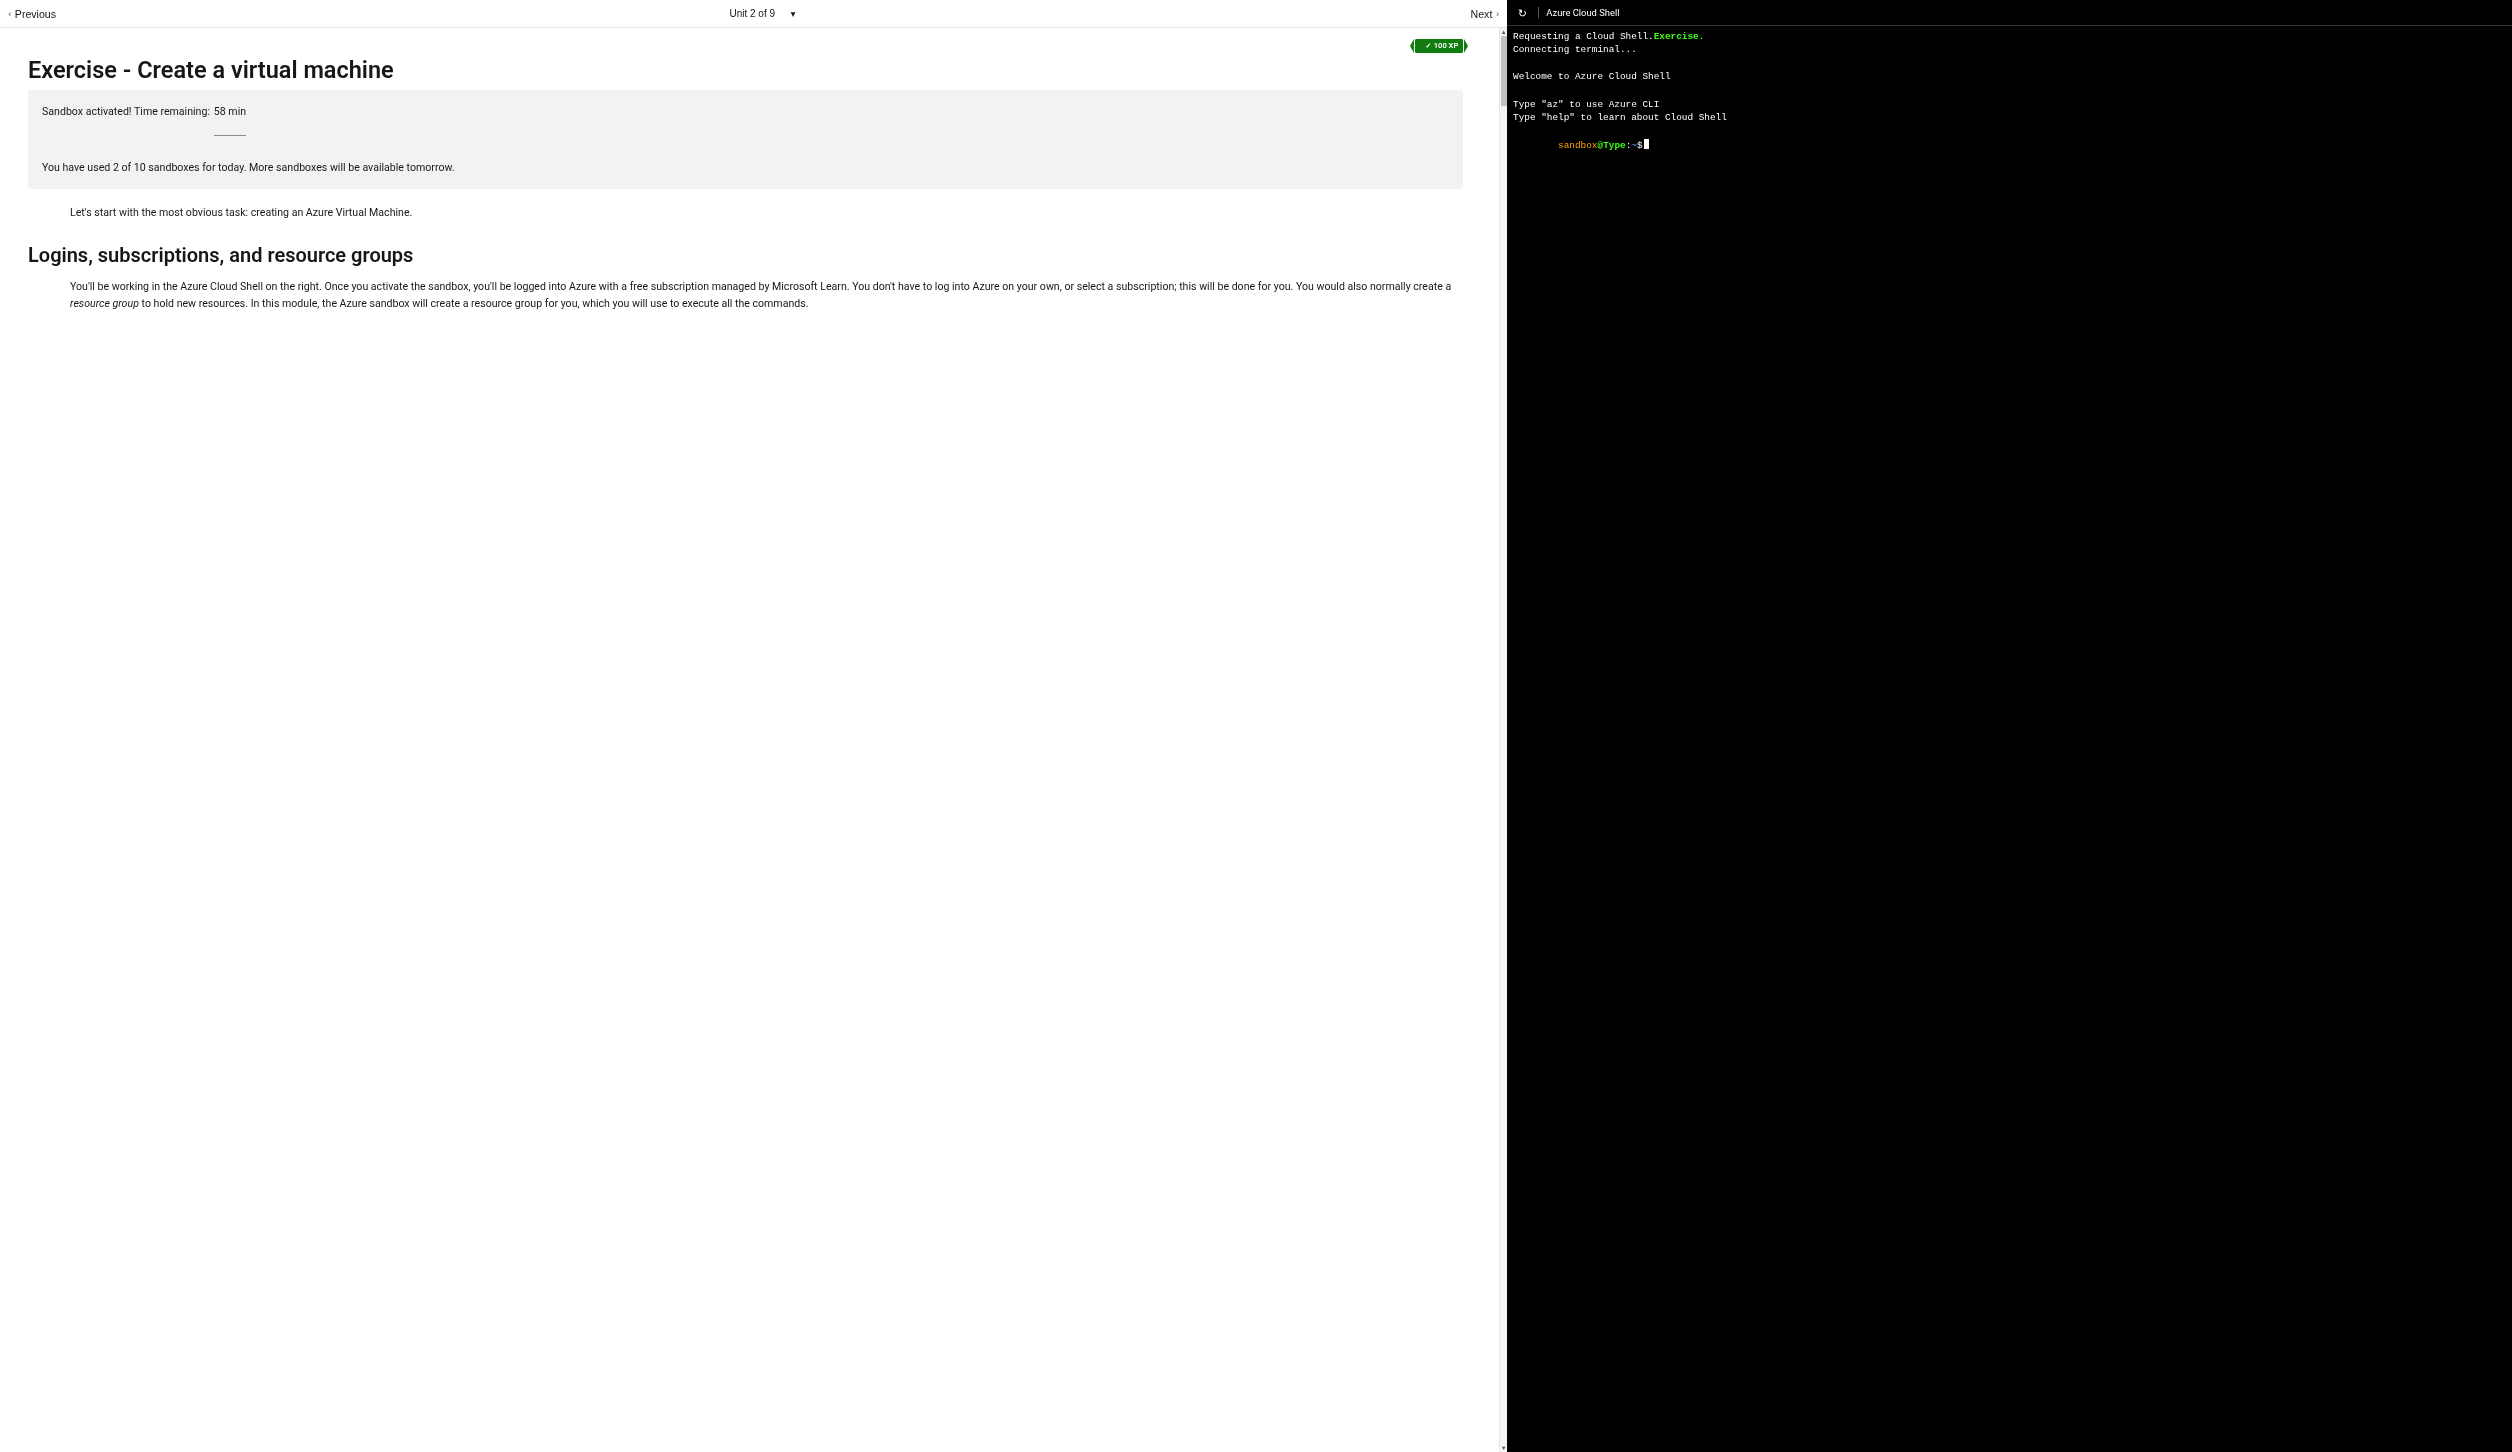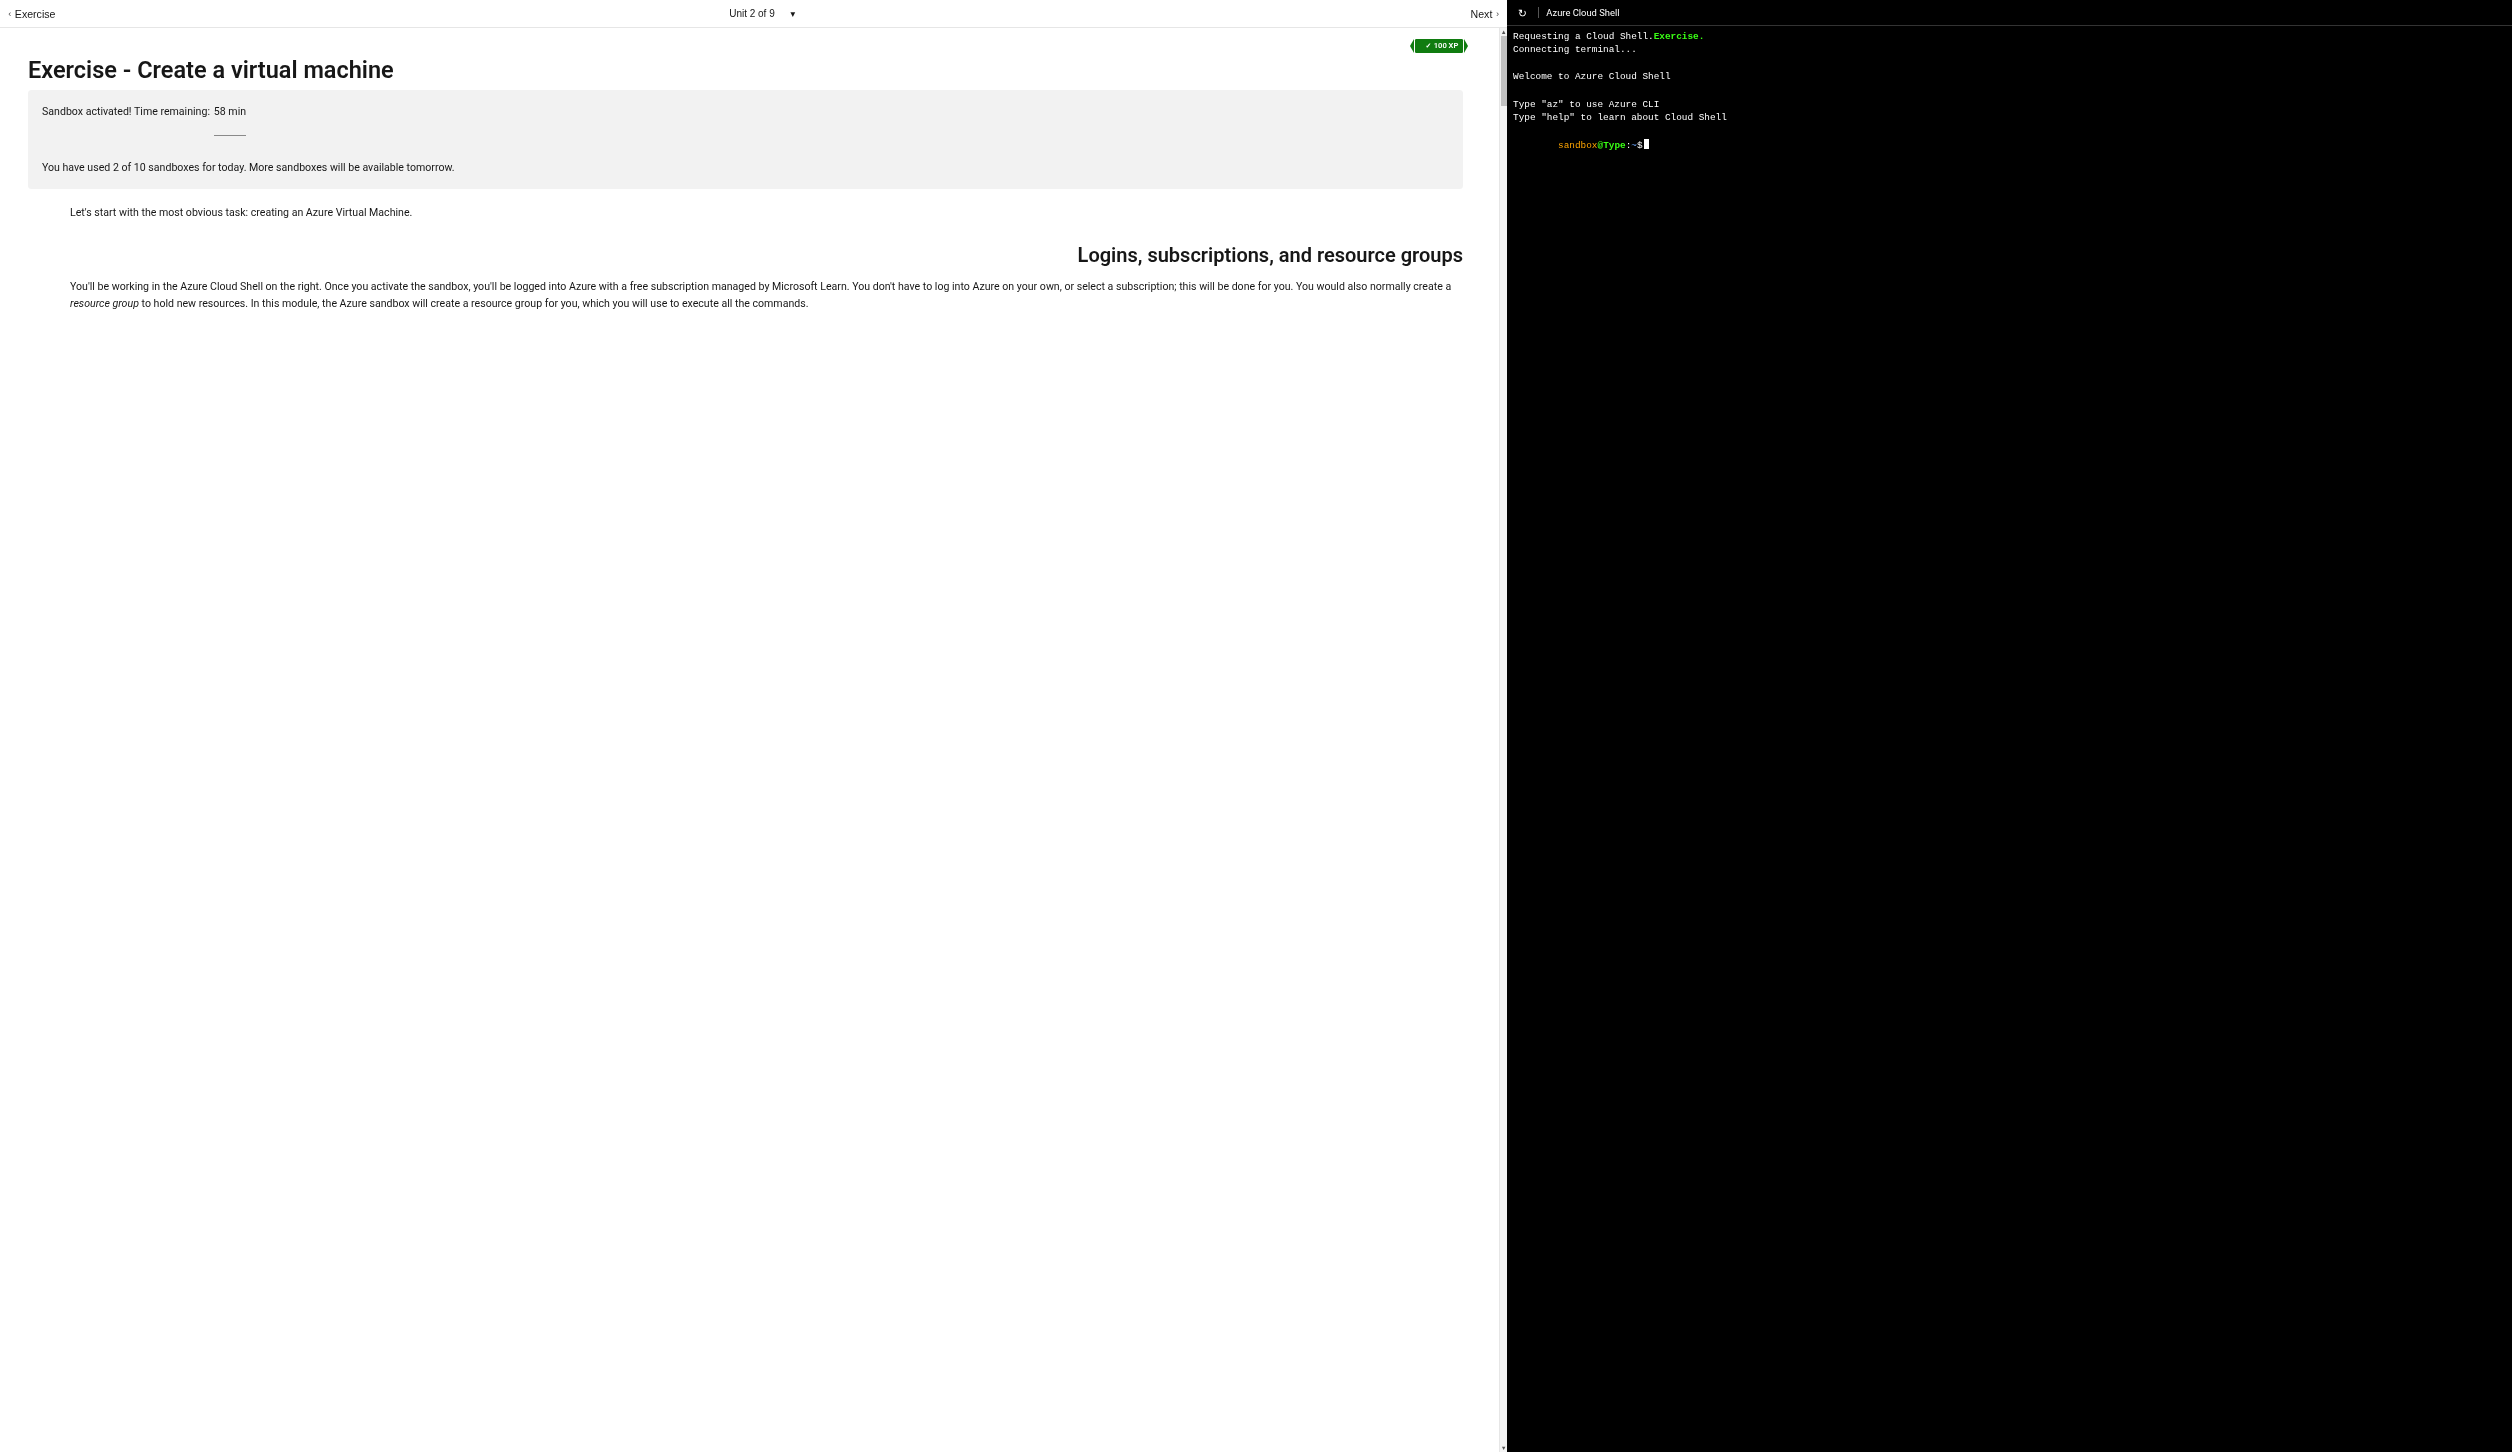--- a/index.html
+++ b/index.html
@@ -153,21 +153,20 @@
     color: #171717;
     margin-bottom: 16.4px;
     margin-left: 42px;
   }
   h2.section-title {
     font-size: 20px;
     font-weight: 600;
     line-height: 1.25;
     margin: 21px 0 10.6px 0;
     color: #171717;
-    text-align: right;
   }
   em.ital { font-style: italic; }
 
   
   .fake-scroll {
     flex: 0 0 8.2px;
     background: #f4f4f4;
     position: relative;
     border-left: 0.6px solid #e6e6e6;
   }
@@ -259,21 +258,21 @@
 </style>
 </head>
 <body>
 
 <div class="app">
 
   <div class="left-pane">
     <div class="topnav">
       <button class="nav-btn">
         <span class="chev">‹</span>
-        <span>Exercise</span>
+        <span>Previous</span>
       </button>
       <button class="unit-selector">
         <span>Unit 2 of 9</span>
         <span class="chev-down">▼</span>
       </button>
       <button class="nav-btn">
         <span>Next</span>
         <span class="chev">›</span>
       </button>
     </div>

